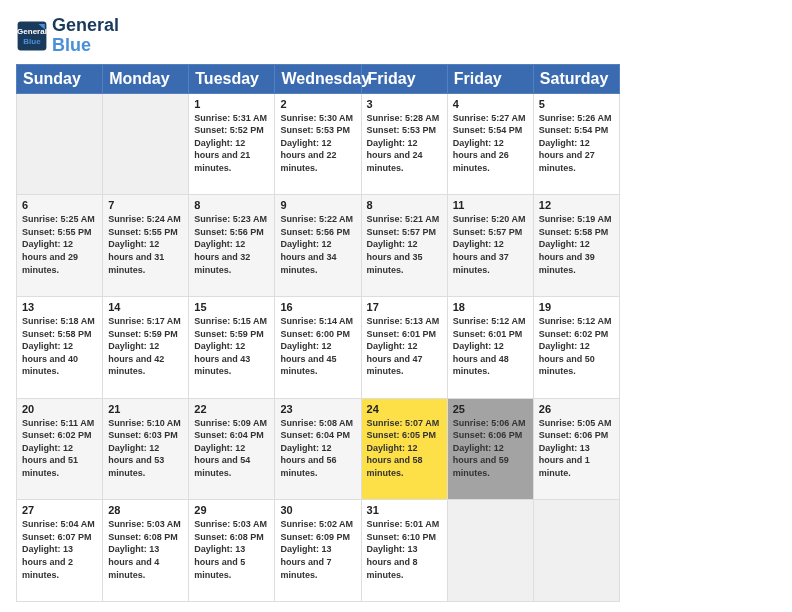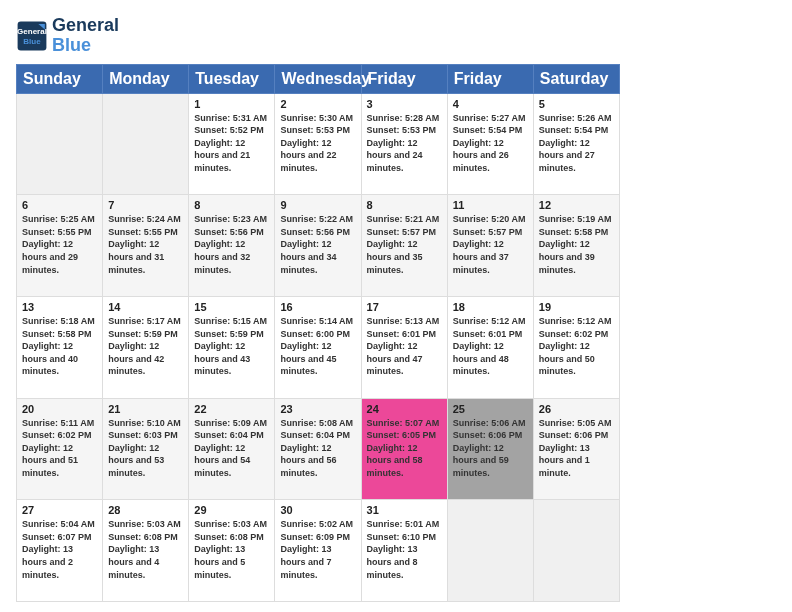--- a/index.html
+++ b/index.html
@@ -234,21 +234,21 @@
             <div class="day-info">Sunrise: 5:10 AM<br>Sunset: 6:03 PM<br>Daylight: 12 hours and 53 minutes.</div>
           </td>
           <td style="background: rgb(245, 245, 245);">
             <span class="day-num">22</span>
             <div class="day-info">Sunrise: 5:09 AM<br>Sunset: 6:04 PM<br>Daylight: 12 hours and 54 minutes.</div>
           </td>
           <td style="background: rgb(245, 245, 245);">
             <span class="day-num">23</span>
             <div class="day-info">Sunrise: 5:08 AM<br>Sunset: 6:04 PM<br>Daylight: 12 hours and 56 minutes.</div>
           </td>
-          <td style="background: #ec4899;">
+          <td style="background: #fde047;">
             <span class="day-num">24</span>
             <div class="day-info">Sunrise: 5:07 AM<br>Sunset: 6:05 PM<br>Daylight: 12 hours and 58 minutes.</div>
           </td>
           <td style="background: #a3a3a3;">
             <span class="day-num">25</span>
             <div class="day-info">Sunrise: 5:06 AM<br>Sunset: 6:06 PM<br>Daylight: 12 hours and 59 minutes.</div>
           </td>
           <td style="background: rgb(245, 245, 245);">
             <span class="day-num">26</span>
             <div class="day-info">Sunrise: 5:05 AM<br>Sunset: 6:06 PM<br>Daylight: 13 hours and 1 minute.</div>

